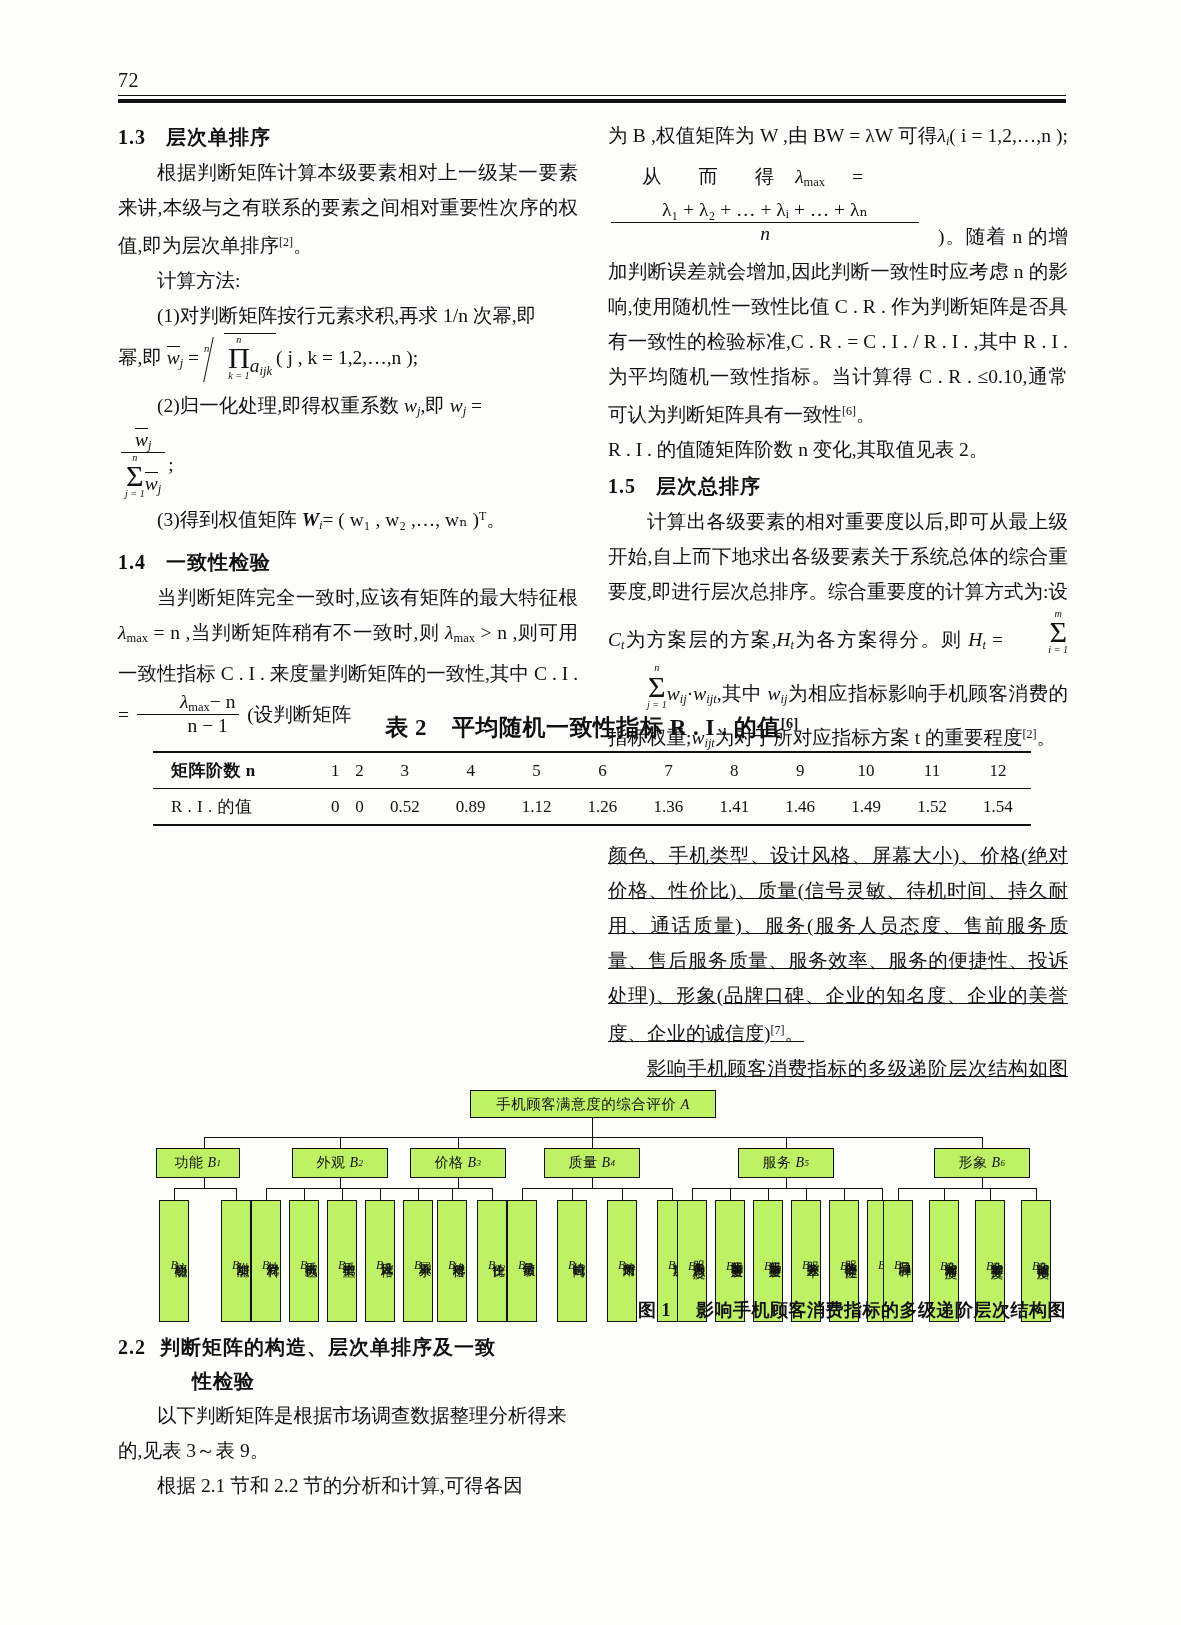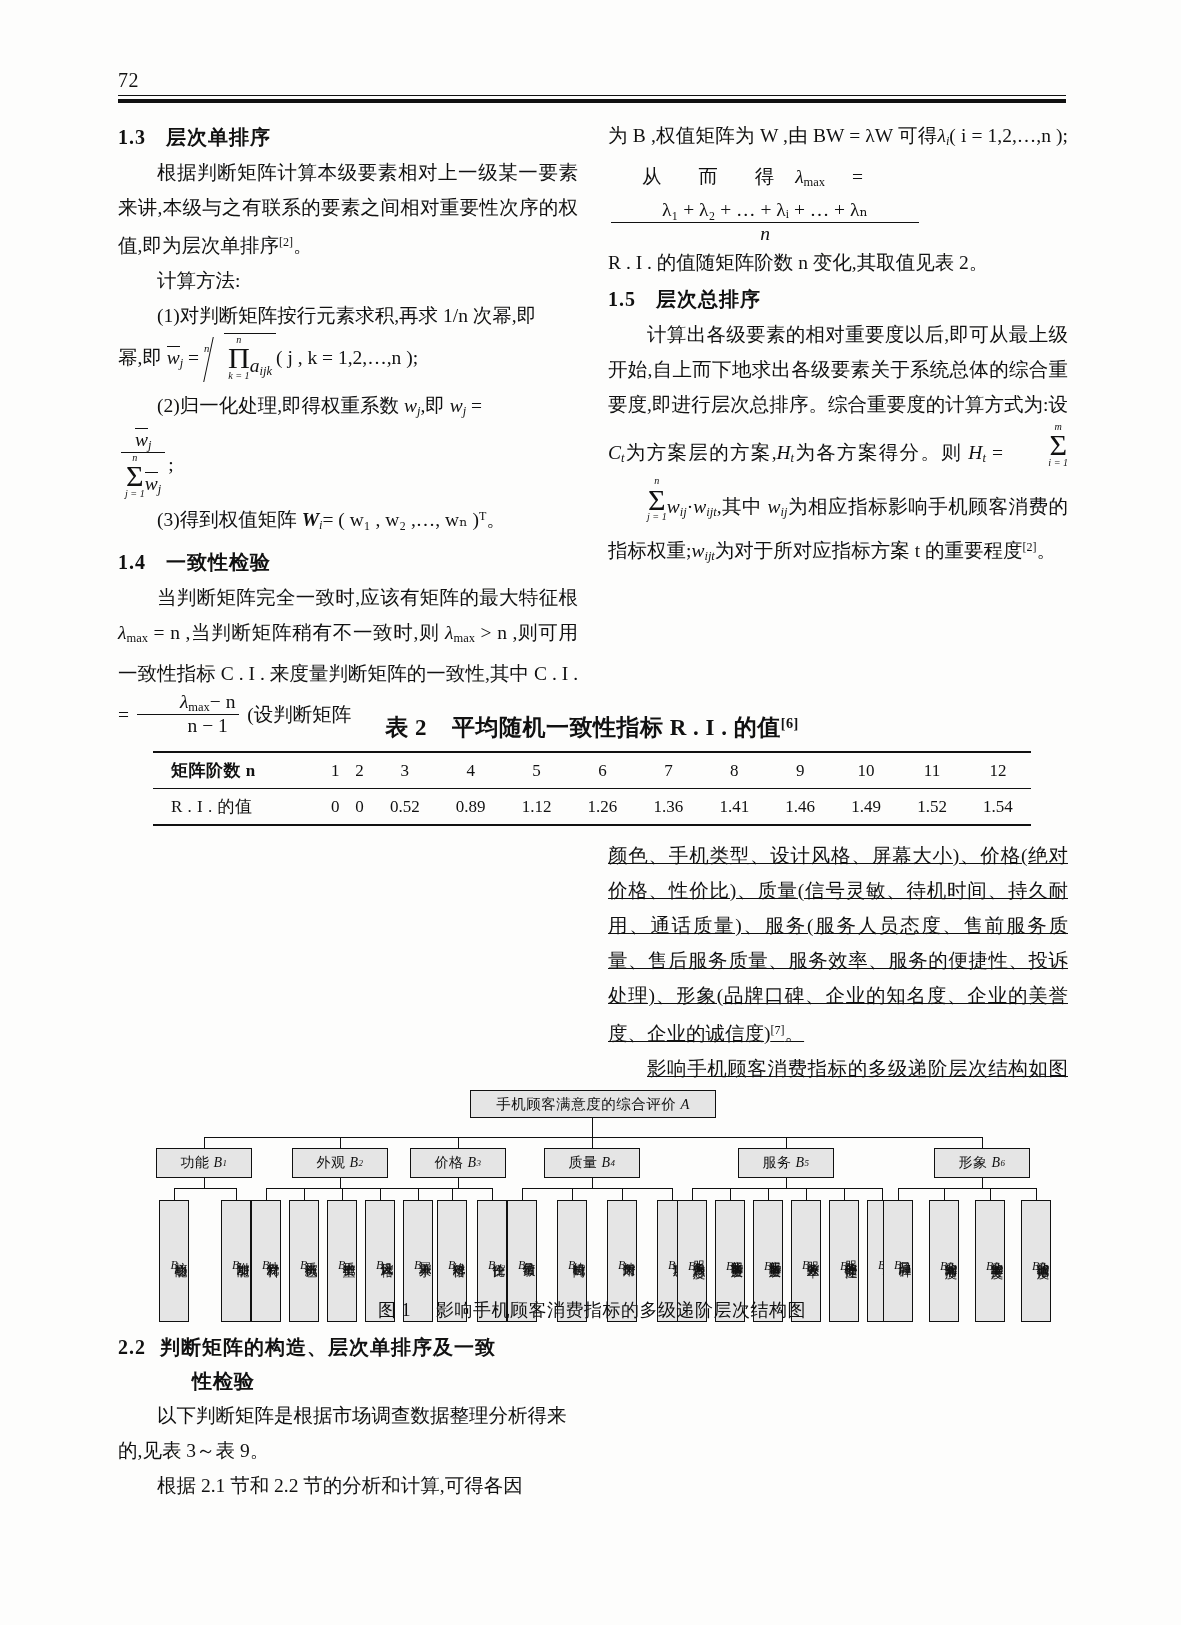--- a/index.html
+++ b/index.html
@@ -89,21 +89,21 @@
   table.t2 tbody tr{border-bottom:2.4px solid #111;}
   table.t2 th,table.t2 td{padding:6px 2px;text-align:center;font-weight:normal;}
   table.t2 th.lbl,table.t2 td.lbl{width:150px;text-align:left;padding-left:18px;font-weight:bold;letter-spacing:.5px;margin-top:32px;}
   table.t2 td.lbl{font-weight:normal;}
 
   
   .fig{
     position:absolute;left:118px;top:1090px;width:948px;height:250px;
   }
   .node{
-    position:absolute;border:1.2px solid #111;background:#e5e5e5;
+    position:absolute;border:1.2px solid #111;background:#bef264;
     box-sizing:border-box;text-align:center;
     font-size:13px;line-height:1.15;
     display:flex;align-items:center;justify-content:center;
   }
   .node.root{
     left:352px;top:0px;width:246px;height:28px;font-size:14.5px;letter-spacing:.5px;
   }
   .node.lvl2{
     top:58px;height:30px;font-size:14px;letter-spacing:.5px;
   }
@@ -113,22 +113,22 @@
     font-size:12.5px;letter-spacing:1px;
     padding-top:4px;
     align-items:flex-start;justify-content:center;
   }
   .node.leaf .sb{
     writing-mode:horizontal-tb;text-orientation:mixed;
     font-style:italic;font-size:12px;margin-top:3px;display:block;
   }
   .ln{position:absolute;background:#111;}
   .fig-cap{
-    position:absolute;left:0;top:208px;width:948px;text-align:center;
-    font-size:18px;font-weight:normal;letter-spacing:.5px;
+    position:absolute;left:0;top:208px;width:948px;text-align:right;
+    font-size:18px;font-weight:bold;letter-spacing:.5px;
   }
 
   
   .bot-l{position:absolute;left:118px;top:1330px;width:460px;font-size:19.5px;line-height:35px;}
   .bot-r{position:absolute;left:608px;top:1330px;width:470px;font-size:19.5px;line-height:35px;}
   .wvec{font-family:"Liberation Serif",serif;letter-spacing:.3px;}
 </style>
 </head>
 <body>
 
@@ -223,20 +223,23 @@
       <span style="margin-left:22px">=</span>
     </p>
 
     <p class="eqline">
       <span class="frac" style="vertical-align:-0.7em">
         <span class="n" style="min-width:300px">λ₁ + λ₂ + … + λᵢ + … + λₙ</span>
         <span class="d"><i>n</i></span>
       </span>
     </p>
 
+    <p style="margin-top:-26px;text-indent:330px;">
+      <span>)。随着 n 的增加判断误差就会增加,因此判断一致性时应考虑 n 的影响,使用随机性一致性比值 C . R . 作为判断矩阵是否具有一致性的检验标准,C . R . = C . I . / R . I . ,其中 R . I . 为平均随机一致性指标。当计算得 C . R . ≤0.10,通常可认为判断矩阵具有一致性</span><sup>[6]</sup><span>。</span>
+    </p>
 
     <p>R . I . 的值随矩阵阶数 n 变化,其取值见表 2。</p>
 
     <p class="sec">
       <span class="num">1.5</span>
       <span>层次总排序</span>
     </p>
 
     <p class="ind">
       <span>计算出各级要素的相对重要度以后,即可从最上级开始,自上而下地求出各级要素关于系统总体的综合重要度,即进行层次总排序。综合重要度的计算方式为:设</span>
@@ -319,21 +322,21 @@
 
     <div class="ln" style="left:86px;top:47px;width:778px;height:1.2px;"></div>
 
     <div class="ln" style="left:86px;top:47px;width:1.2px;height:11px;"></div>
     <div class="ln" style="left:222px;top:47px;width:1.2px;height:11px;"></div>
     <div class="ln" style="left:340px;top:47px;width:1.2px;height:11px;"></div>
     <div class="ln" style="left:474px;top:47px;width:1.2px;height:11px;"></div>
     <div class="ln" style="left:668px;top:47px;width:1.2px;height:11px;"></div>
     <div class="ln" style="left:864px;top:47px;width:1.2px;height:11px;"></div>
 
-    <div class="node lvl2" style="left:38px;width:96px;">
+    <div class="node lvl2" style="left:38px;width:84px;">
       <span>功能</span>&nbsp;<i>B</i><sub>1</sub>
     </div>
     <div class="node lvl2" style="left:174px;width:96px;">
       <span>外观</span>&nbsp;<i>B</i><sub>2</sub>
     </div>
     <div class="node lvl2" style="left:292px;width:96px;">
       <span>价格</span>&nbsp;<i>B</i><sub>3</sub>
     </div>
     <div class="node lvl2" style="left:426px;width:96px;">
       <span>质量</span>&nbsp;<i>B</i><sub>4</sub>

